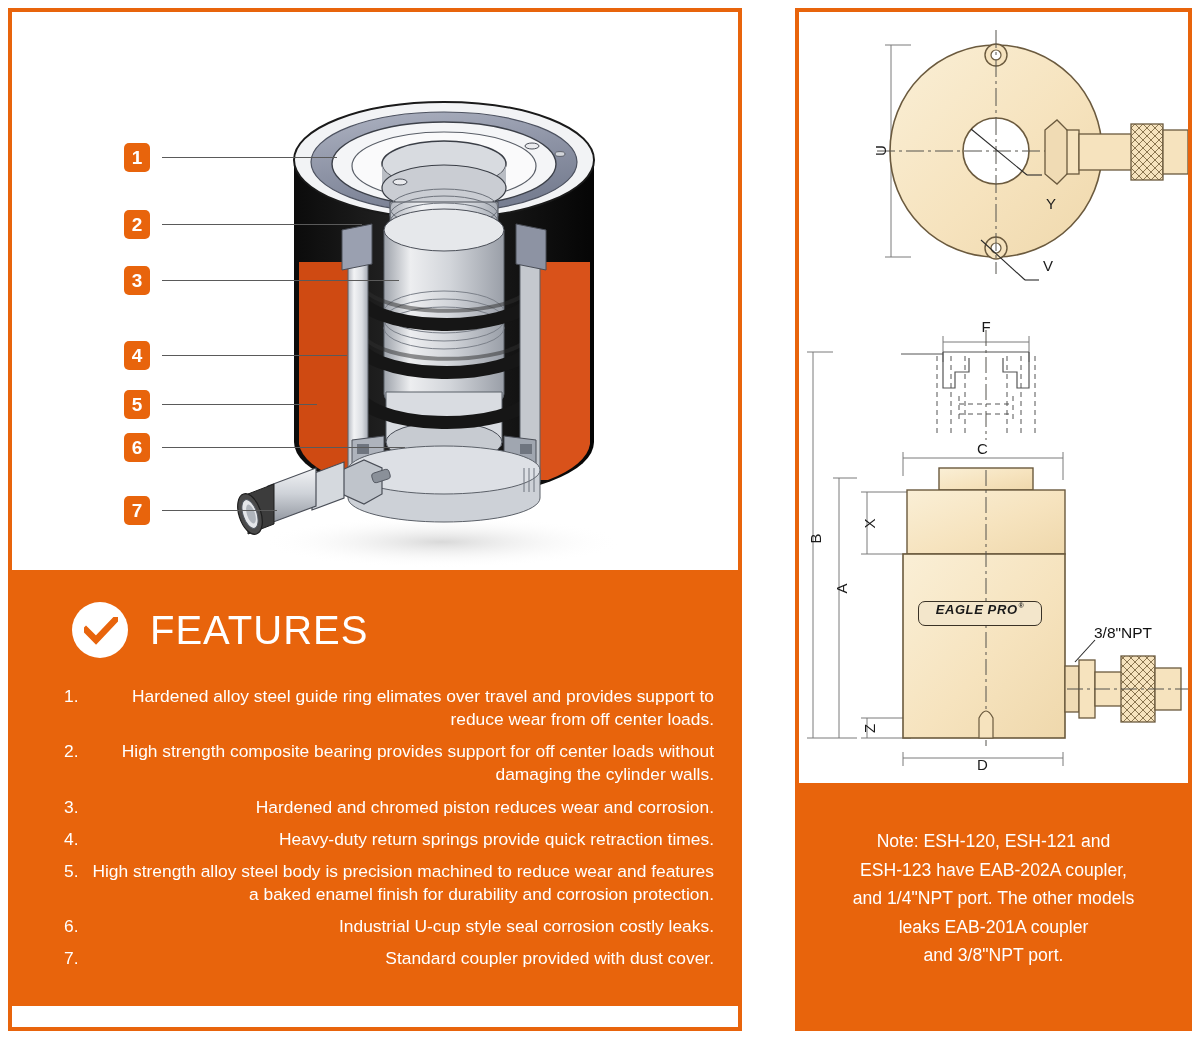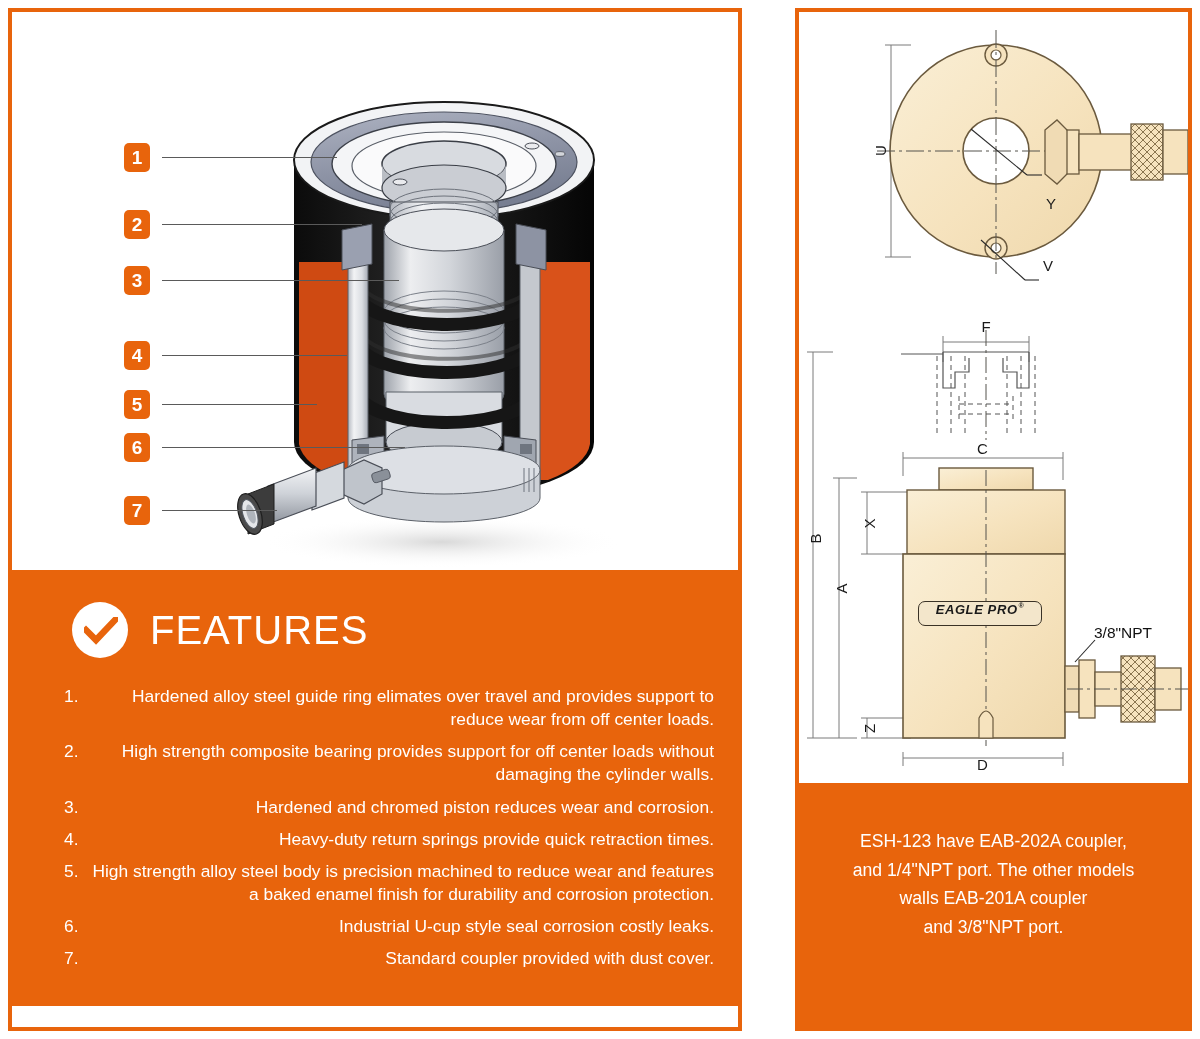--- a/index.html
+++ b/index.html
@@ -438,20 +438,21 @@
       <div class="npt-label" style="left:295px;top:612px;">3/8"NPT</div>
 
       <div class="logo-box" style="left:119px;top:589px;width:122px;height:23px;">
         <span class="logo-text">EAGLE PRO</span>
         <span class="logo-text" style="font-size:7px;vertical-align:top;margin-left:1px;">®</span>
       </div>
     </div>
 
     <div id="note-block">
       <div id="note-text">
+        <div>Note: ESH-120, ESH-121 and</div>
         <div>ESH-123 have EAB-202A coupler,</div>
         <div>and 1/4"NPT port. The other models</div>
-        <div>walls EAB-201A coupler</div>
+        <div>leaks EAB-201A coupler</div>
         <div>and 3/8"NPT port.</div>
       </div>
     </div>
   </div>
 </div>
 
 </body></html>

